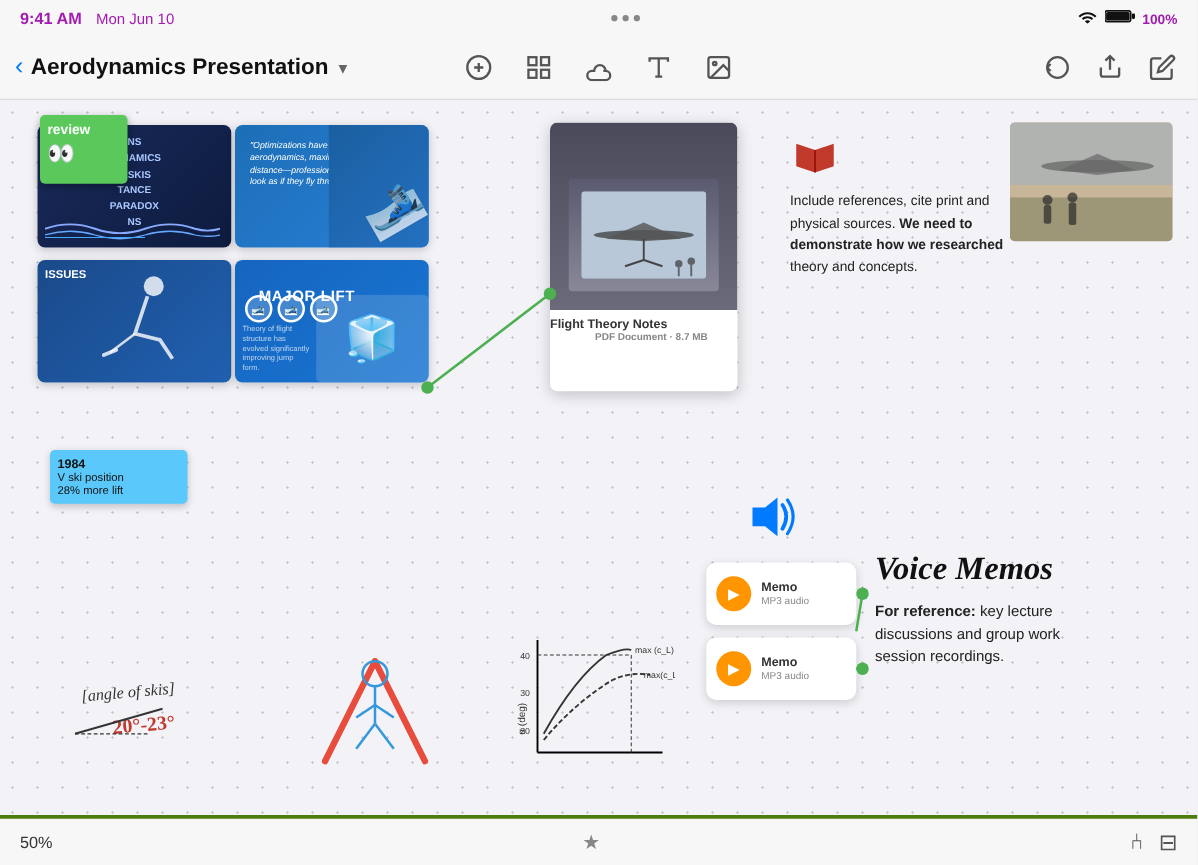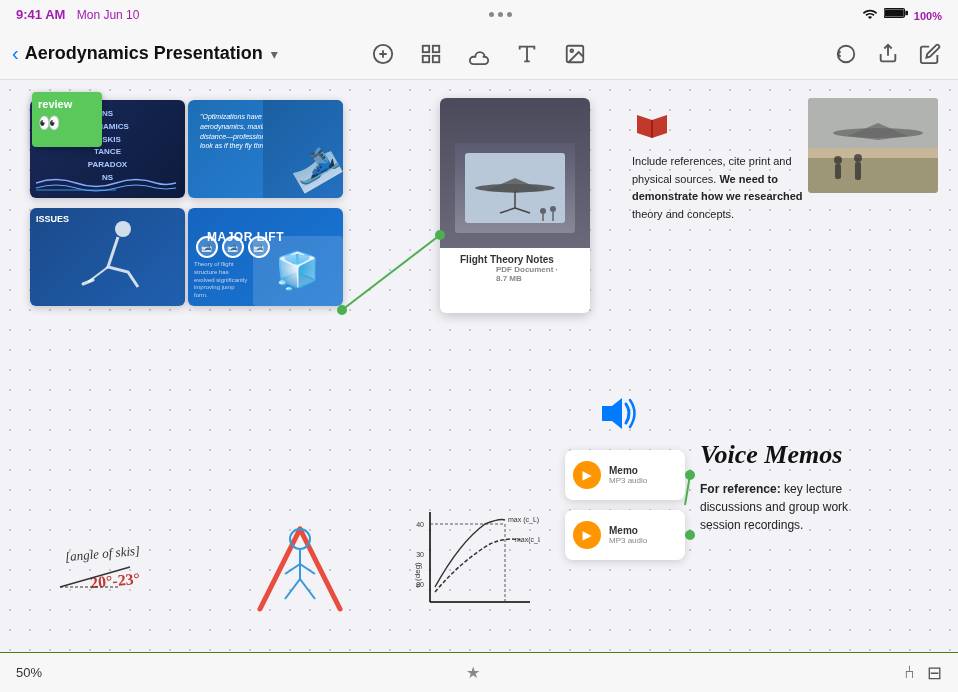--- a/index.html
+++ b/index.html
@@ -61,21 +61,21 @@
       background-size: 20px 20px;
       overflow: hidden;
     }
 
     
     .bottom-bar {
       position: absolute;
       bottom: 0; left: 0; right: 0;
       height: 40px;
       background: #f7f7f7;
-      border-top: 1px solid #4d7c0f;
+      border-top: 3px solid #4d7c0f;
       display: flex;
       align-items: center;
       justify-content: space-between;
       padding: 0 16px;
     }
     .bottom-icons { display: flex; gap: 12px; align-items: center; }
 
     
     .slide-card {
       position: absolute;
@@ -160,21 +160,21 @@
     .flight-theory-cover {
       width: 100%; height: 150px;
       background: linear-gradient(180deg, #4a4a5a 0%, #6a6a7a 100%);
       position: relative;
       display: flex;
       flex-direction: column;
       align-items: center;
       justify-content: center;
     }
     .flight-theory-meta {
-      padding: 6px 20px;
+      padding: 6px 0;
       font-size: 9px;
       color: #333;
       font-weight: 600;
     }
     .flight-theory-size {
       font-size: 8px;
       color: #888;
       margin-left: 36px;
     }
 
@@ -553,20 +553,25 @@
   </div>
 
   <div class="memo-card memo2">
     <div class="memo-play">▶</div>
     <div class="memo-info">
       <div class="memo-label">Memo</div>
       <div class="memo-type">MP3 audio</div>
     </div>
   </div>
 
+  <div class="sticky-ski">
+    <div style="font-weight:700;font-size:10px;">1984</div>
+    <div style="font-size:9px;">V ski position</div>
+    <div style="font-size:9px;">28% more lift</div>
+  </div>
 
   <div style="position:absolute;bottom:38px;left:235px;width:130px;height:95px;">
     <svg width="130" height="95" viewBox="0 0 130 95">
 
       <line x1="65" y1="10" x2="25" y2="90" stroke="#e74c3c" stroke-width="5" stroke-linecap="round"></line>
       <line x1="65" y1="10" x2="105" y2="90" stroke="#e74c3c" stroke-width="5" stroke-linecap="round"></line>
 
       <ellipse cx="65" cy="20" rx="10" ry="10" fill="none" stroke="#3498db" stroke-width="2"></ellipse>
       <line x1="65" y1="30" x2="65" y2="60" stroke="#3498db" stroke-width="2"></line>
       <line x1="65" y1="45" x2="50" y2="55" stroke="#3498db" stroke-width="2"></line>

